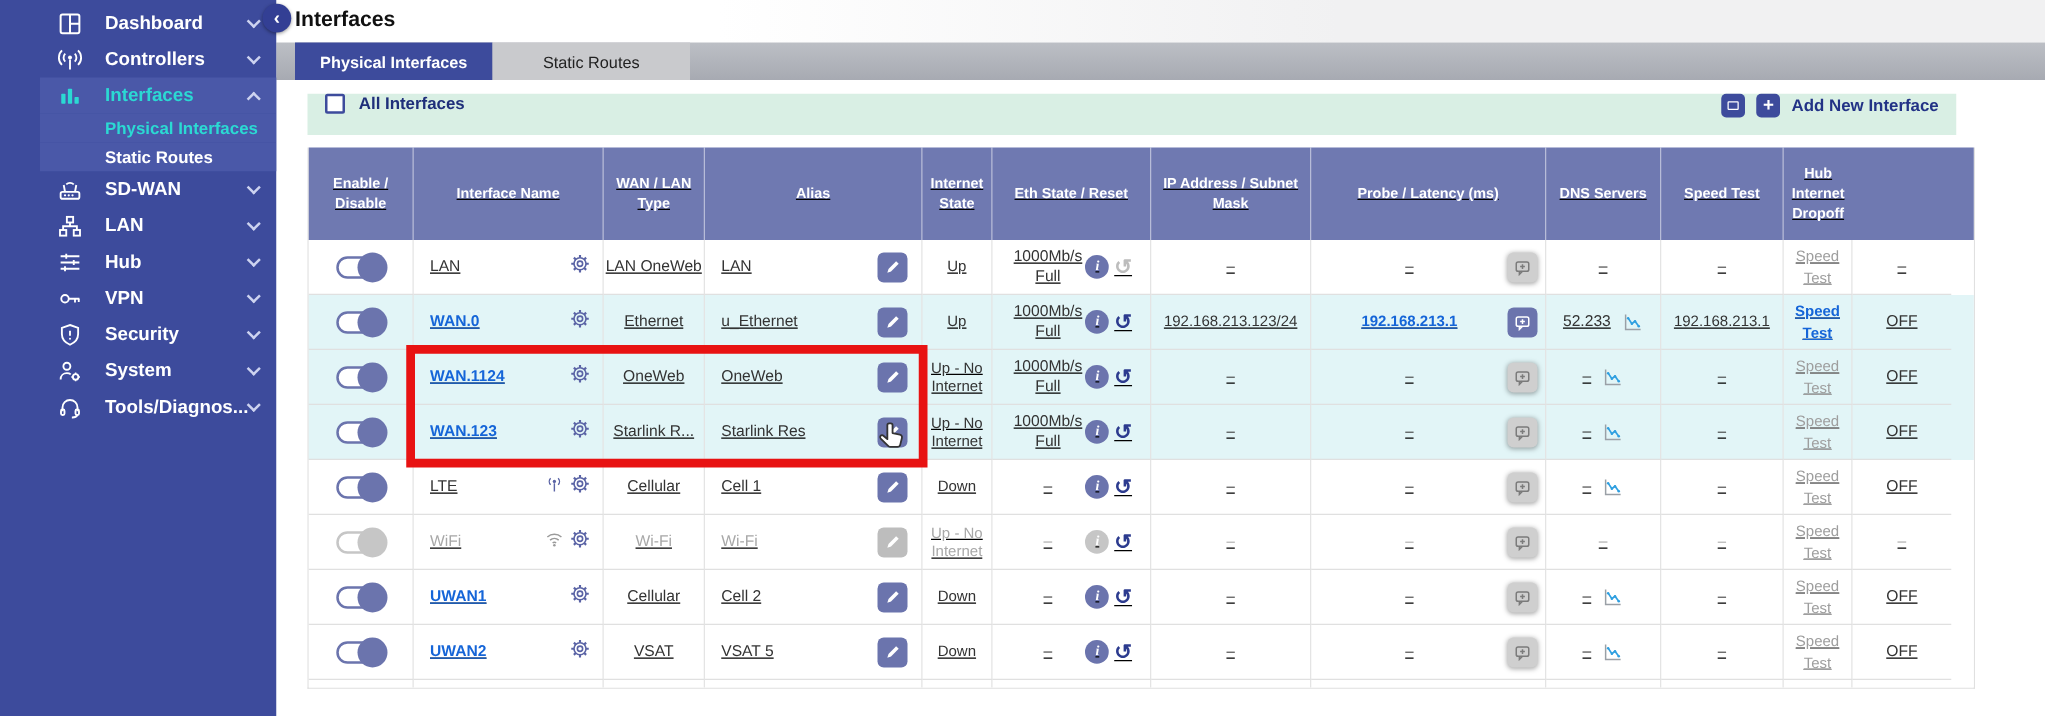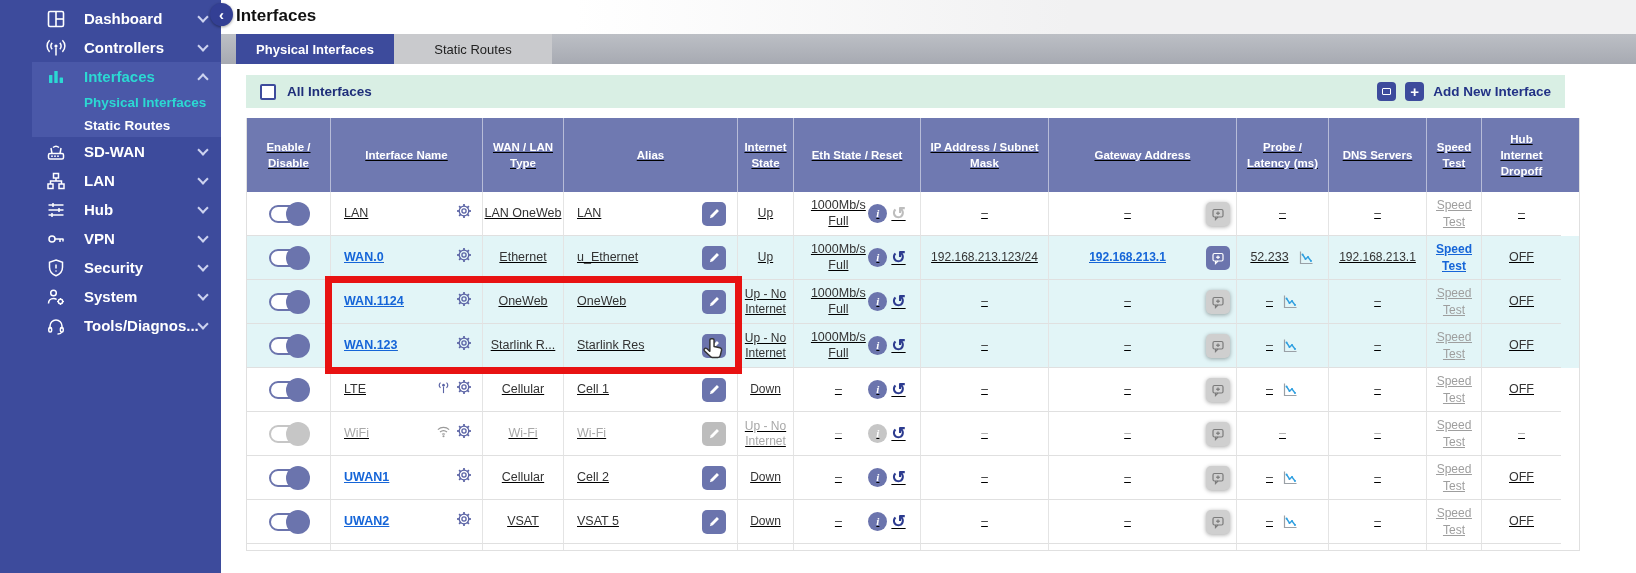--- a/index.html
+++ b/index.html
@@ -40,21 +40,21 @@
   .tabstrip { position:absolute; left:0; top:34px; width:100%; height:30px;
               background:linear-gradient(#bcbfc5,#a7aab2); display:flex; }
   .tab { width:158px; height:30px; margin-left:15px; display:flex; align-items:center;
          justify-content:center; font-size:13px; cursor:pointer; }
   .tab.active { background:#3d4b9c; color:#fff; font-weight:700; margin-left:15px; }
   .tab.idle { background:#c9cacd; color:#222; margin-left:0; }
   .content { position:absolute; left:0; top:64px; width:100%; height:509px; background:#fff; }
 
   
   .greenbar { position:absolute; left:25px; top:11px; width:1319px; height:33px;
-              background:#d9efe4; display:flex; align-items:center; padding:0 14px; }
+              background:#d9efe4; display:flex; align-items:flex-start; padding:0 14px; }
   .cbx { width:16px; height:16px; border:2px solid #3d4b9c; border-radius:2px;
          background:#fff; margin-right:11px; cursor:pointer; }
   .alllabel { font-size:13.5px; font-weight:700; color:#1f2f7a; }
   .gb-right { margin-left:auto; display:flex; align-items:center; gap:9px; }
   .sqicon { width:19px; height:19px; border-radius:4px; background:#3d4b9c; color:#fff;
             display:flex; align-items:center; justify-content:center; cursor:pointer; }
   .sqicon .winrect { width:9px; height:7px; border:1.5px solid #fff; border-radius:1px; }
   .sqicon.plus { font-size:15px; font-weight:700; line-height:1; }
   .addlabel { font-size:13.5px; font-weight:700; color:#223286; cursor:pointer; }
 
@@ -312,21 +312,20 @@
 
     <div class="tbl">
       <div class="thead" id="thead">
           <div class="hcell">Enable / Disable</div>
           <div class="hcell">Interface Name</div>
           <div class="hcell">WAN / LAN Type</div>
           <div class="hcell">Alias</div>
           <div class="hcell">Internet State</div>
           <div class="hcell">Eth State / Reset</div>
           <div class="hcell">IP Address / Subnet Mask</div>
-          <div class="hcell">Gateway Address</div>
           <div class="hcell">Probe / Latency (ms)</div>
           <div class="hcell">DNS Servers</div>
           <div class="hcell">Speed Test</div>
           <div class="hcell">Hub Internet Dropoff</div>
         </div>
       <div id="tbody">
           <div class="trow">
             <div class="tcell">
               <div class="tog"></div>
             </div>

